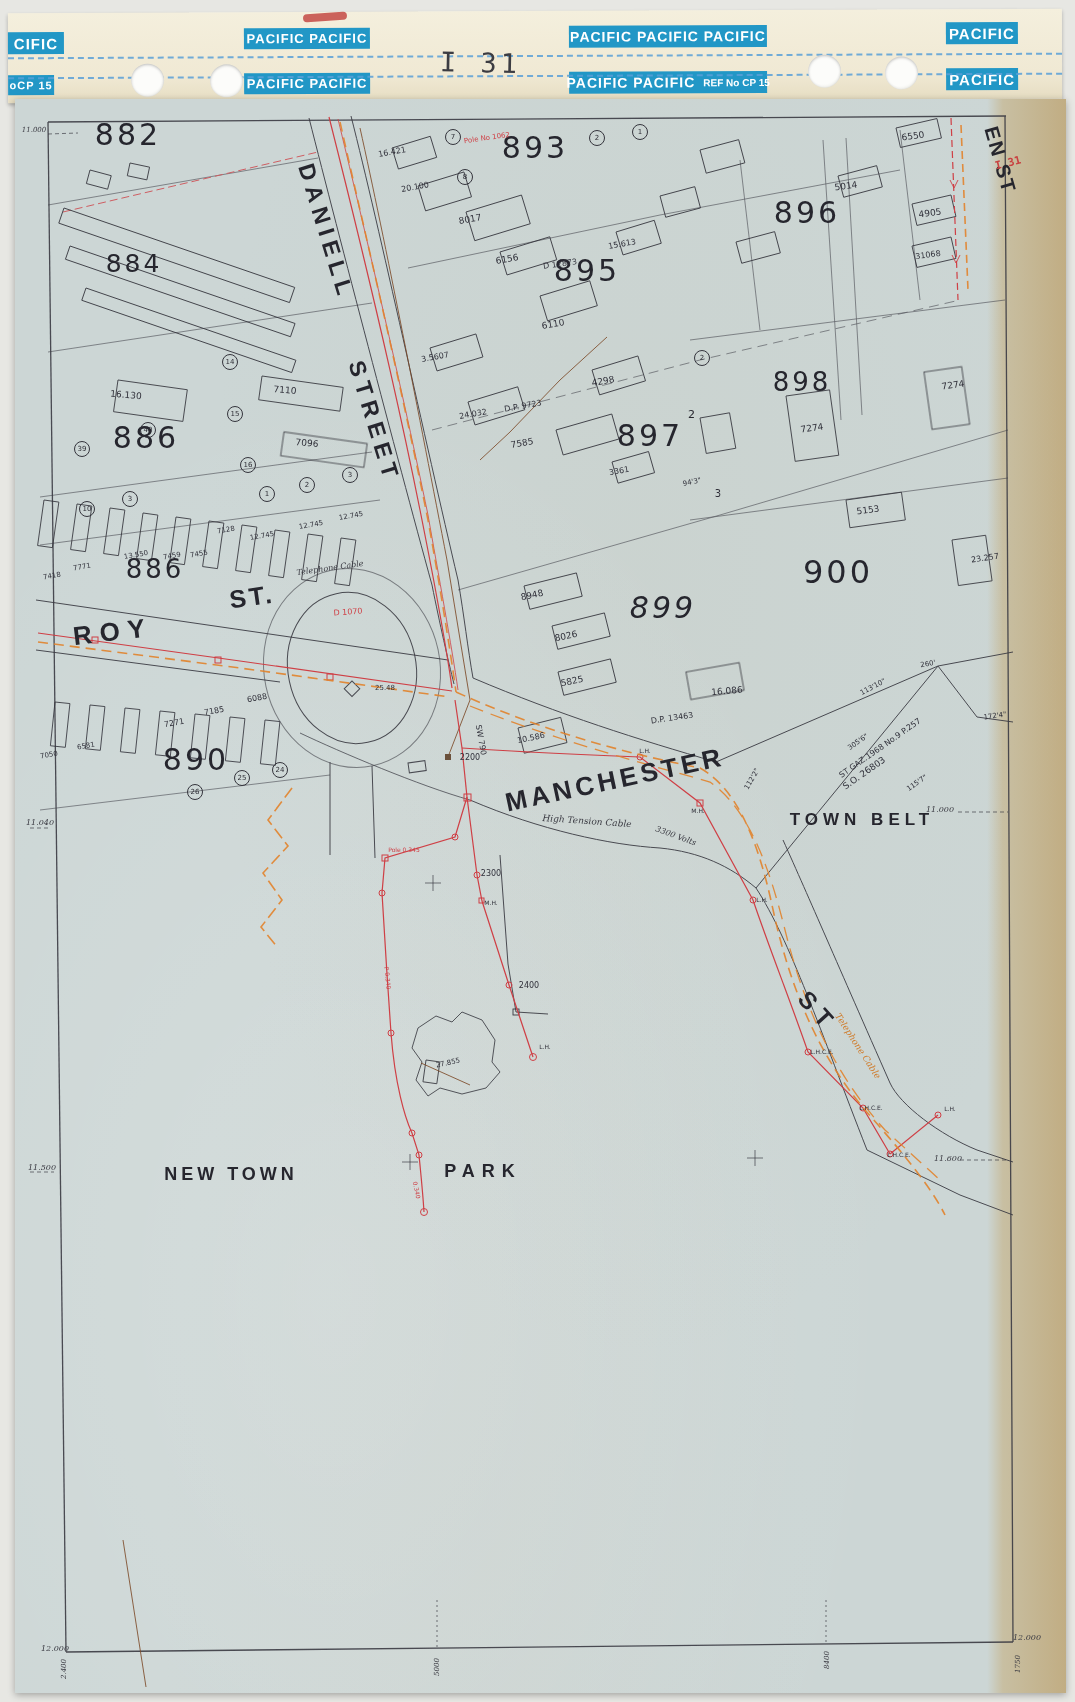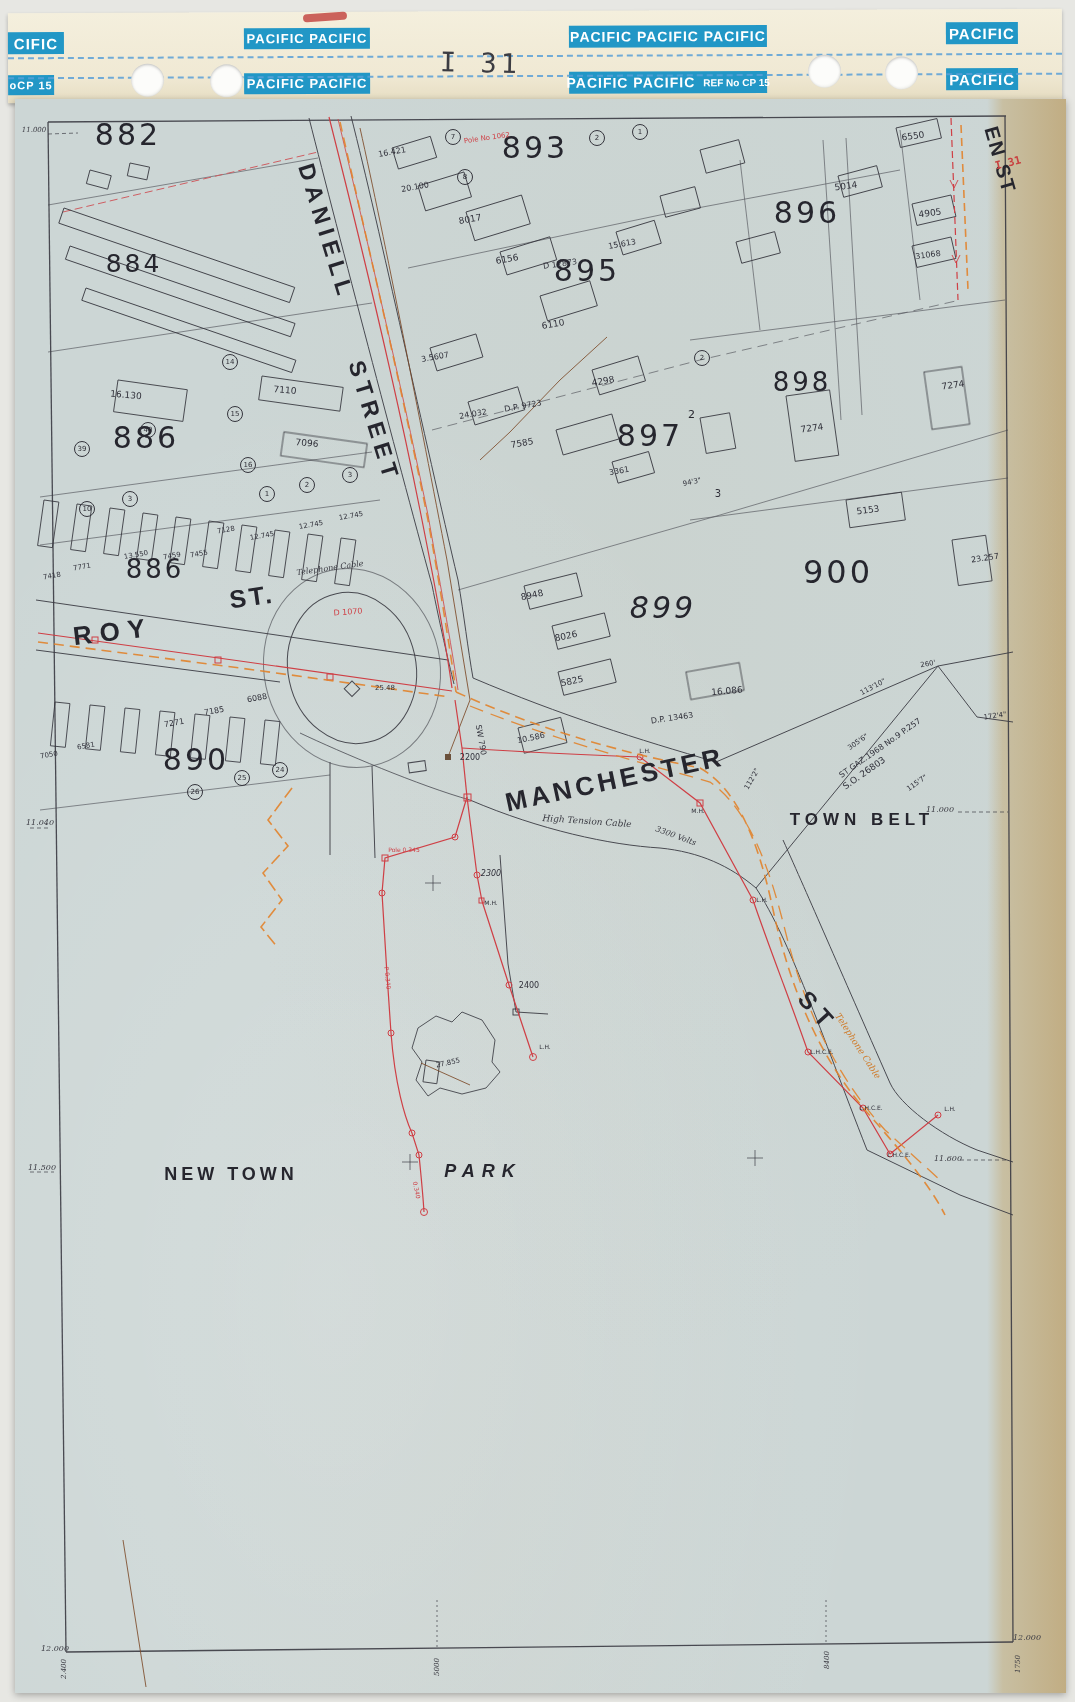--- a/index.html
+++ b/index.html
@@ -294,21 +294,21 @@
       <span class="map-label k-b" style="left: 196px; top: 759px; font-size: 30px; transform: translate(-50%, -50%) rotate(0deg);">890</span>
       <span class="map-label k-s" style="left: 326px; top: 232px; font-size: 23px; letter-spacing: 6px; transform: translate(-50%, -50%) rotate(73deg);">DANIELL</span>
       <span class="map-label k-s" style="left: 374px; top: 422px; font-size: 23px; letter-spacing: 6px; transform: translate(-50%, -50%) rotate(73deg);">STREET</span>
       <span class="map-label k-s" style="left: 113px; top: 632px; font-size: 26px; letter-spacing: 8px; transform: translate(-50%, -50%) rotate(-7deg);">ROY</span>
       <span class="map-label k-s" style="left: 252px; top: 597px; font-size: 25px; letter-spacing: 3px; transform: translate(-50%, -50%) rotate(-8deg);">ST.</span>
       <span class="map-label k-s" style="left: 615px; top: 780px; font-size: 26px; letter-spacing: 4px; transform: translate(-50%, -50%) rotate(-12deg);">MANCHESTER</span>
       <span class="map-label k-s" style="left: 818px; top: 1012px; font-size: 24px; letter-spacing: 8px; transform: translate(-50%, -50%) rotate(48deg);">ST</span>
       <span class="map-label k-s" style="left: 1000px; top: 160px; font-size: 20px; letter-spacing: 2px; transform: translate(-50%, -50%) rotate(74deg);">EN ST</span>
       <span class="map-label k-s" style="left: 862px; top: 820px; font-size: 17px; letter-spacing: 5px; transform: translate(-50%, -50%) rotate(0deg);">TOWN  BELT</span>
       <span class="map-label k-s" style="left: 231px; top: 1174px; font-size: 18px; letter-spacing: 4px; transform: translate(-50%, -50%) rotate(0deg);">NEW TOWN</span>
-      <span class="map-label k-s" style="left: 483px; top: 1171px; font-size: 18px; letter-spacing: 7px; transform: translate(-50%, -50%) rotate(0deg); font-style: italic;">PARK</span>
+      <span class="map-label k-s" style="left: 483px; top: 1171px; font-size: 18px; letter-spacing: 7px; transform: translate(-50%, -50%) rotate(0deg);">PARK</span>
       <span class="map-label k-m" style="left: 392px; top: 152px; font-size: 8px; transform: translate(-50%, -50%) rotate(-10deg);">16.421</span>
       <span class="map-label k-m" style="left: 415px; top: 187px; font-size: 8px; transform: translate(-50%, -50%) rotate(-10deg);">20.100</span>
       <span class="map-label k-m" style="left: 470px; top: 219px; font-size: 9px; transform: translate(-50%, -50%) rotate(-10deg);">8017</span>
       <span class="map-label k-m" style="left: 507px; top: 259px; font-size: 9px; transform: translate(-50%, -50%) rotate(-10deg);">6156</span>
       <span class="map-label k-m" style="left: 553px; top: 324px; font-size: 9px; transform: translate(-50%, -50%) rotate(-10deg);">6110</span>
       <span class="map-label k-m" style="left: 435px; top: 357px; font-size: 8px; transform: translate(-50%, -50%) rotate(-10deg);">3.5607</span>
       <span class="map-label k-m" style="left: 473px; top: 414px; font-size: 8px; transform: translate(-50%, -50%) rotate(-10deg);">24.032</span>
       <span class="map-label k-m" style="left: 603px; top: 381px; font-size: 9px; transform: translate(-50%, -50%) rotate(-10deg);">4298</span>
       <span class="map-label k-m" style="left: 522px; top: 443px; font-size: 9px; transform: translate(-50%, -50%) rotate(-10deg);">7585</span>
       <span class="map-label k-m" style="left: 619px; top: 471px; font-size: 8px; transform: translate(-50%, -50%) rotate(-10deg);">3361</span>
@@ -357,21 +357,21 @@
       <span class="map-label k-m" style="left: 752px; top: 779px; font-size: 7px; transform: translate(-50%, -50%) rotate(-60deg);">112'2"</span>
       <span class="map-label k-m" style="left: 995px; top: 716px; font-size: 7px; transform: translate(-50%, -50%) rotate(-8deg);">172'4"</span>
       <span class="map-label k-m" style="left: 880px; top: 748px; font-size: 8px; transform: translate(-50%, -50%) rotate(-35deg);">ST  GAZ.1968  No.9  P.257</span>
       <span class="map-label k-m" style="left: 864px; top: 773px; font-size: 9px; transform: translate(-50%, -50%) rotate(-35deg);">S.O.  26803</span>
       <span class="map-label k-m k-i" style="left: 587px; top: 821px; font-size: 9px; transform: translate(-50%, -50%) rotate(4deg);">High  Tension  Cable</span>
       <span class="map-label k-m k-i" style="left: 676px; top: 836px; font-size: 8px; transform: translate(-50%, -50%) rotate(20deg);">3300  Volts</span>
       <span class="map-label k-m k-i" style="left: 330px; top: 568px; font-size: 8px; transform: translate(-50%, -50%) rotate(-8deg);">Telephone  Cable</span>
       <span class="map-label k-m k-i" style="left: 858px; top: 1046px; font-size: 9px; color: rgb(208, 122, 40); transform: translate(-50%, -50%) rotate(57deg);">Telephone  Cable</span>
       <span class="map-label k-m" style="left: 481px; top: 740px; font-size: 8px; transform: translate(-50%, -50%) rotate(80deg);">SW 790</span>
       <span class="map-label k-m" style="left: 470px; top: 757px; font-size: 8px; transform: translate(-50%, -50%) rotate(0deg);">2200</span>
-      <span class="map-label k-m" style="left: 491px; top: 873px; font-size: 8px; transform: translate(-50%, -50%) rotate(0deg); font-style: italic;">2300</span>
+      <span class="map-label k-m" style="left: 491px; top: 873px; font-size: 8px; transform: translate(-50%, -50%) rotate(0deg);">2300</span>
       <span class="map-label k-m" style="left: 529px; top: 985px; font-size: 8px; transform: translate(-50%, -50%) rotate(0deg);">2400</span>
       <span class="map-label k-m" style="left: 491px; top: 902px; font-size: 6px; transform: translate(-50%, -50%) rotate(0deg);">M.H.</span>
       <span class="map-label k-m" style="left: 698px; top: 810px; font-size: 6px; transform: translate(-50%, -50%) rotate(0deg);">M.H.</span>
       <span class="map-label k-m" style="left: 545px; top: 1046px; font-size: 6px; transform: translate(-50%, -50%) rotate(0deg);">L.H.</span>
       <span class="map-label k-m" style="left: 762px; top: 899px; font-size: 6px; transform: translate(-50%, -50%) rotate(0deg);">L.H.</span>
       <span class="map-label k-m" style="left: 645px; top: 750px; font-size: 6px; transform: translate(-50%, -50%) rotate(0deg);">L.H.</span>
       <span class="map-label k-m" style="left: 822px; top: 1051px; font-size: 6px; transform: translate(-50%, -50%) rotate(0deg);">L.H.C.E.</span>
       <span class="map-label k-m" style="left: 871px; top: 1107px; font-size: 6px; transform: translate(-50%, -50%) rotate(0deg);">L.H.C.E.</span>
       <span class="map-label k-m" style="left: 899px; top: 1154px; font-size: 6px; transform: translate(-50%, -50%) rotate(0deg);">L.H.C.E.</span>
       <span class="map-label k-m" style="left: 950px; top: 1108px; font-size: 6px; transform: translate(-50%, -50%) rotate(0deg);">L.H.</span>

